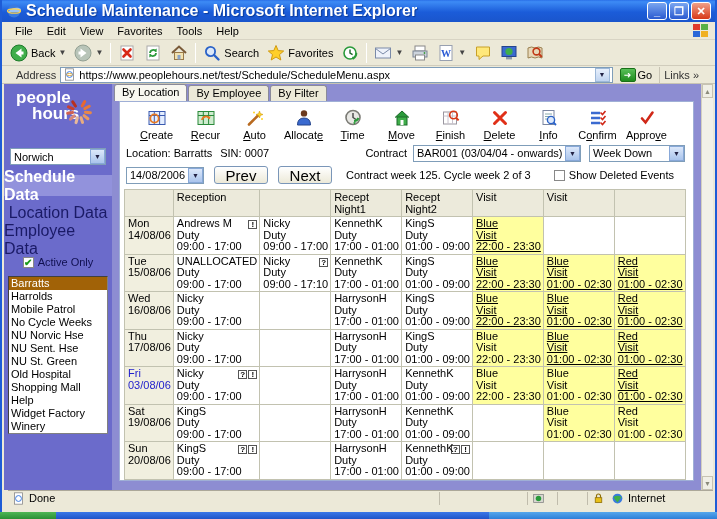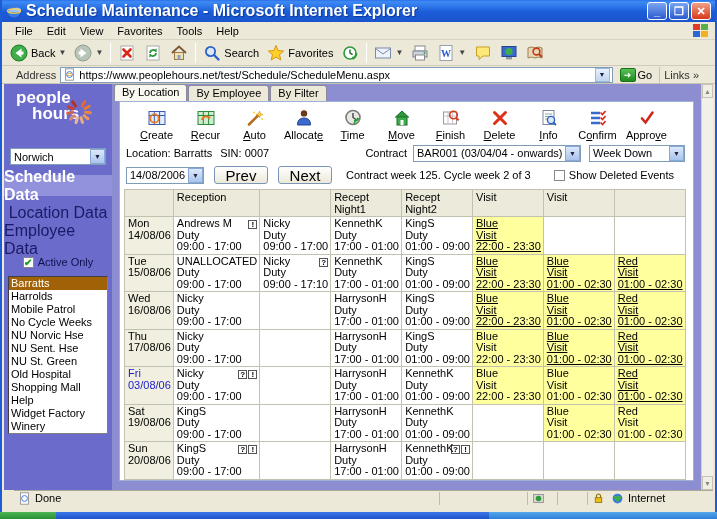--- a/index.html
+++ b/index.html
@@ -131,21 +131,21 @@
   .sched td.hl { background:#ffff9e; }
   .day .dl { display:block; }
   .day .dl.link { color:#2222cc; }
   .cellline { display:block; white-space:nowrap; }
   td.lnk .cellline { text-decoration:underline; cursor:pointer; }
   .flags { float:right; }
   .flag { display:inline-block; width:9px; height:9px; border:1px solid #555; background:#fff;
     font-size:8px; line-height:8px; text-align:center; font-weight:bold; margin-left:1px; }
 
   
-  .statusbar { position:absolute; left:12px; right:2px; bottom:7px; height:15px; background:#ece9d8;
+  .statusbar { position:absolute; left:6px; right:2px; bottom:7px; height:15px; background:#ece9d8;
     border-top:1px solid #aca899; display:flex; align-items:center; font-size:11px; }
   .sb-pane { border-left:1px solid #c0bcac; height:13px; display:flex; align-items:center; padding:0 4px; }
   .sb-left { flex:1; display:flex; align-items:center; gap:4px; padding-left:4px; }
   .sb-ico { width:13px; height:13px; display:inline-flex; }
 
   
   .taskbar { position:absolute; left:0; right:0; bottom:0; height:7px; display:flex; }
   .tb-start { width:56px; background:linear-gradient(180deg,#4fb755,#2a8f34); }
   .tb-body { flex:1; background:linear-gradient(180deg,#3a77e8,#1f54c8); }
   .tb-tray { width:228px; background:linear-gradient(180deg,#55a7ec,#2e7fd8); }

